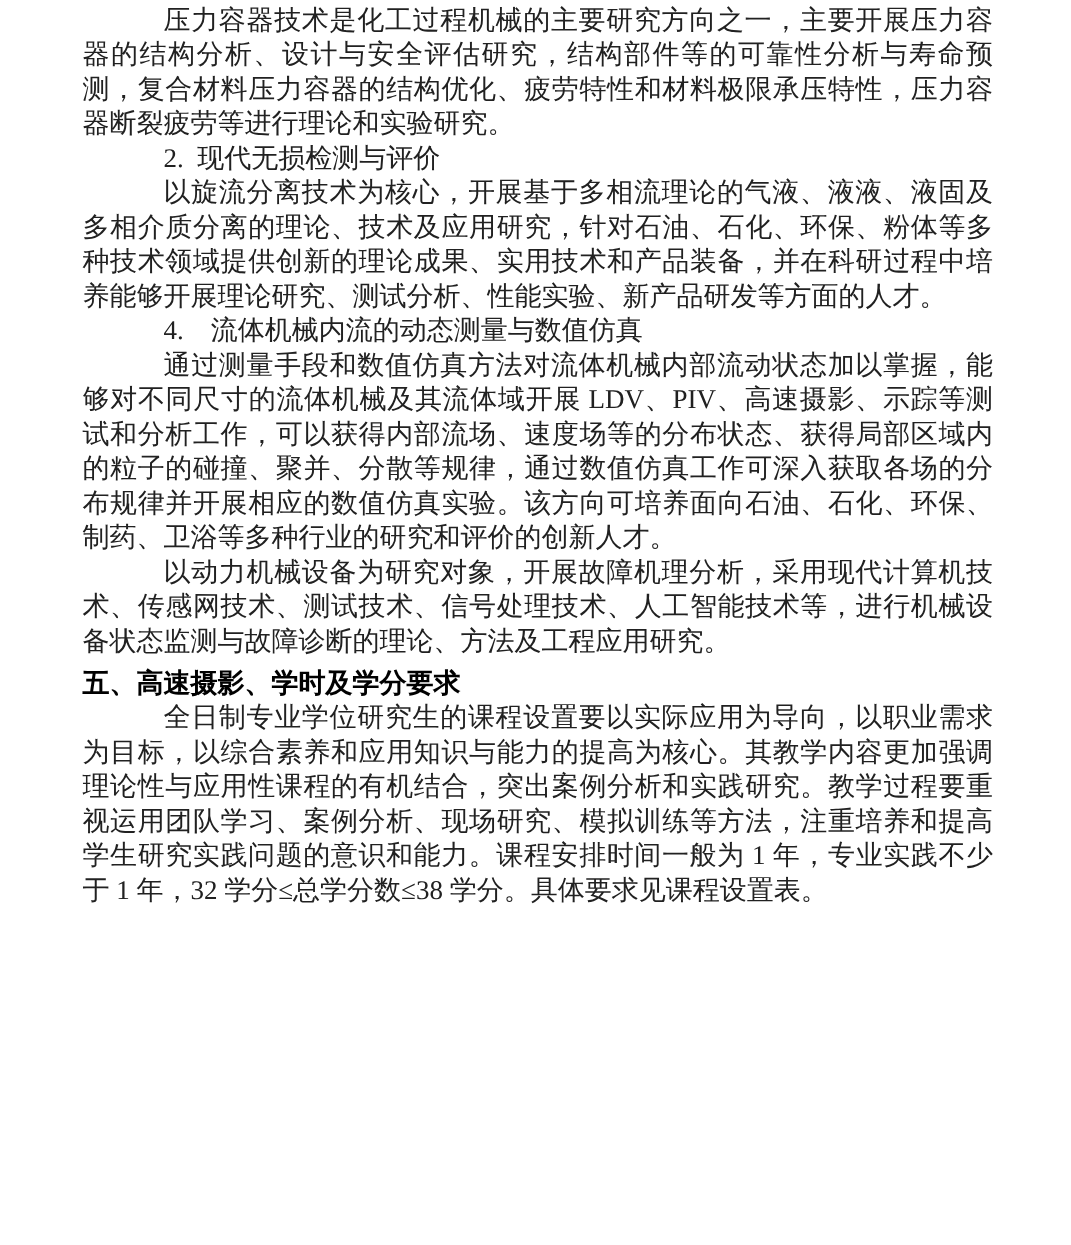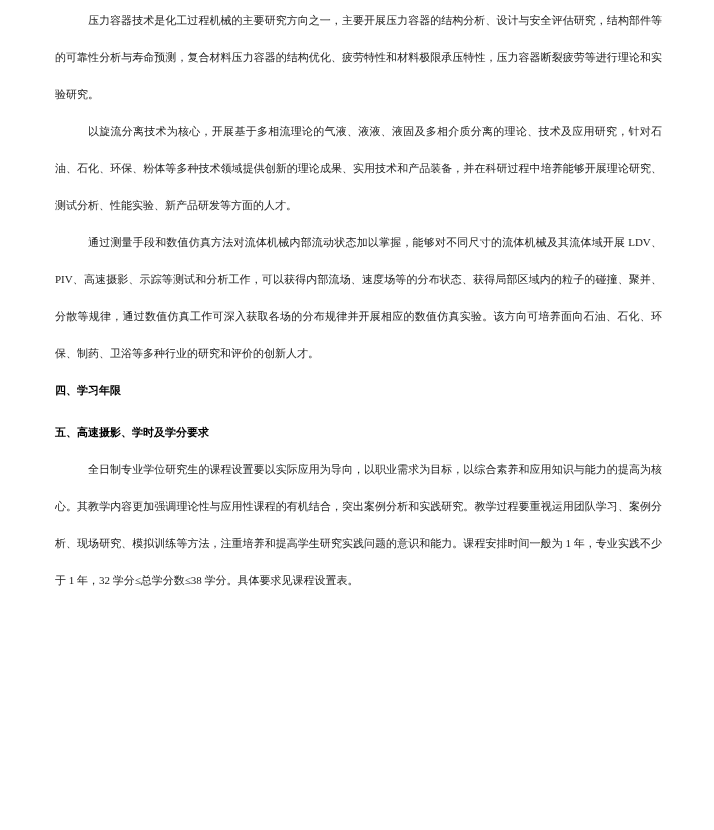--- a/index.html
+++ b/index.html
@@ -11,22 +11,22 @@
     width: 714px;
     height: 830px;
     overflow: hidden;
   }
   .page {
     box-sizing: border-box;
     width: 714px;
     height: 656px;
     padding: 2px 52px 0 55px;
     font-family: "Liberation Serif", "DejaVu Serif", serif;
-    font-size: 11px;
-    line-height: 37px;
+    font-size: 18px;
+    line-height: 23px;
     color: #212121;
     text-align: justify;
   }
   .page p {
     margin: 0;
     text-indent: 3em;
   }
   .page p.numbered {
     text-indent: 3em;
   }
@@ -38,18 +38,20 @@
   }
   .page p.section.extra-space {
     margin-top: 5px;
   }
 </style>
 </head>
 <body>
 
 <main class="page">
     <p class="body">压力容器技术是化工过程机械的主要研究方向之一，主要开展压力容器的结构分析、设计与安全评估研究，结构部件等的可靠性分析与寿命预测，复合材料压力容器的结构优化、疲劳特性和材料极限承压特性，压力容器断裂疲劳等进行理论和实验研究。</p>
+    <p class="numbered">2. 现代无损检测与评价</p>
     <p class="body">以旋流分离技术为核心，开展基于多相流理论的气液、液液、液固及多相介质分离的理论、技术及应用研究，针对石油、石化、环保、粉体等多种技术领域提供创新的理论成果、实用技术和产品装备，并在科研过程中培养能够开展理论研究、测试分析、性能实验、新产品研发等方面的人才。</p>
+    <p class="numbered">4.  流体机械内流的动态测量与数值仿真</p>
     <p class="body">通过测量手段和数值仿真方法对流体机械内部流动状态加以掌握，能够对不同尺寸的流体机械及其流体域开展 LDV、PIV、高速摄影、示踪等测试和分析工作，可以获得内部流场、速度场等的分布状态、获得局部区域内的粒子的碰撞、聚并、分散等规律，通过数值仿真工作可深入获取各场的分布规律并开展相应的数值仿真实验。该方向可培养面向石油、石化、环保、制药、卫浴等多种行业的研究和评价的创新人才。</p>
-    <p class="section">四、学习年限</p>
+    <p class="body">以动力机械设备为研究对象，开展故障机理分析，采用现代计算机技术、传感网技术、测试技术、信号处理技术、人工智能技术等，进行机械设备状态监测与故障诊断的理论、方法及工程应用研究。</p>
     <p class="section extra-space">五、高速摄影、学时及学分要求</p>
     <p class="body">全日制专业学位研究生的课程设置要以实际应用为导向，以职业需求为目标，以综合素养和应用知识与能力的提高为核心。其教学内容更加强调理论性与应用性课程的有机结合，突出案例分析和实践研究。教学过程要重视运用团队学习、案例分析、现场研究、模拟训练等方法，注重培养和提高学生研究实践问题的意识和能力。课程安排时间一般为 1 年，专业实践不少于 1 年，32 学分≤总学分数≤38 学分。具体要求见课程设置表。</p>
   </main>
 
 </body></html>

